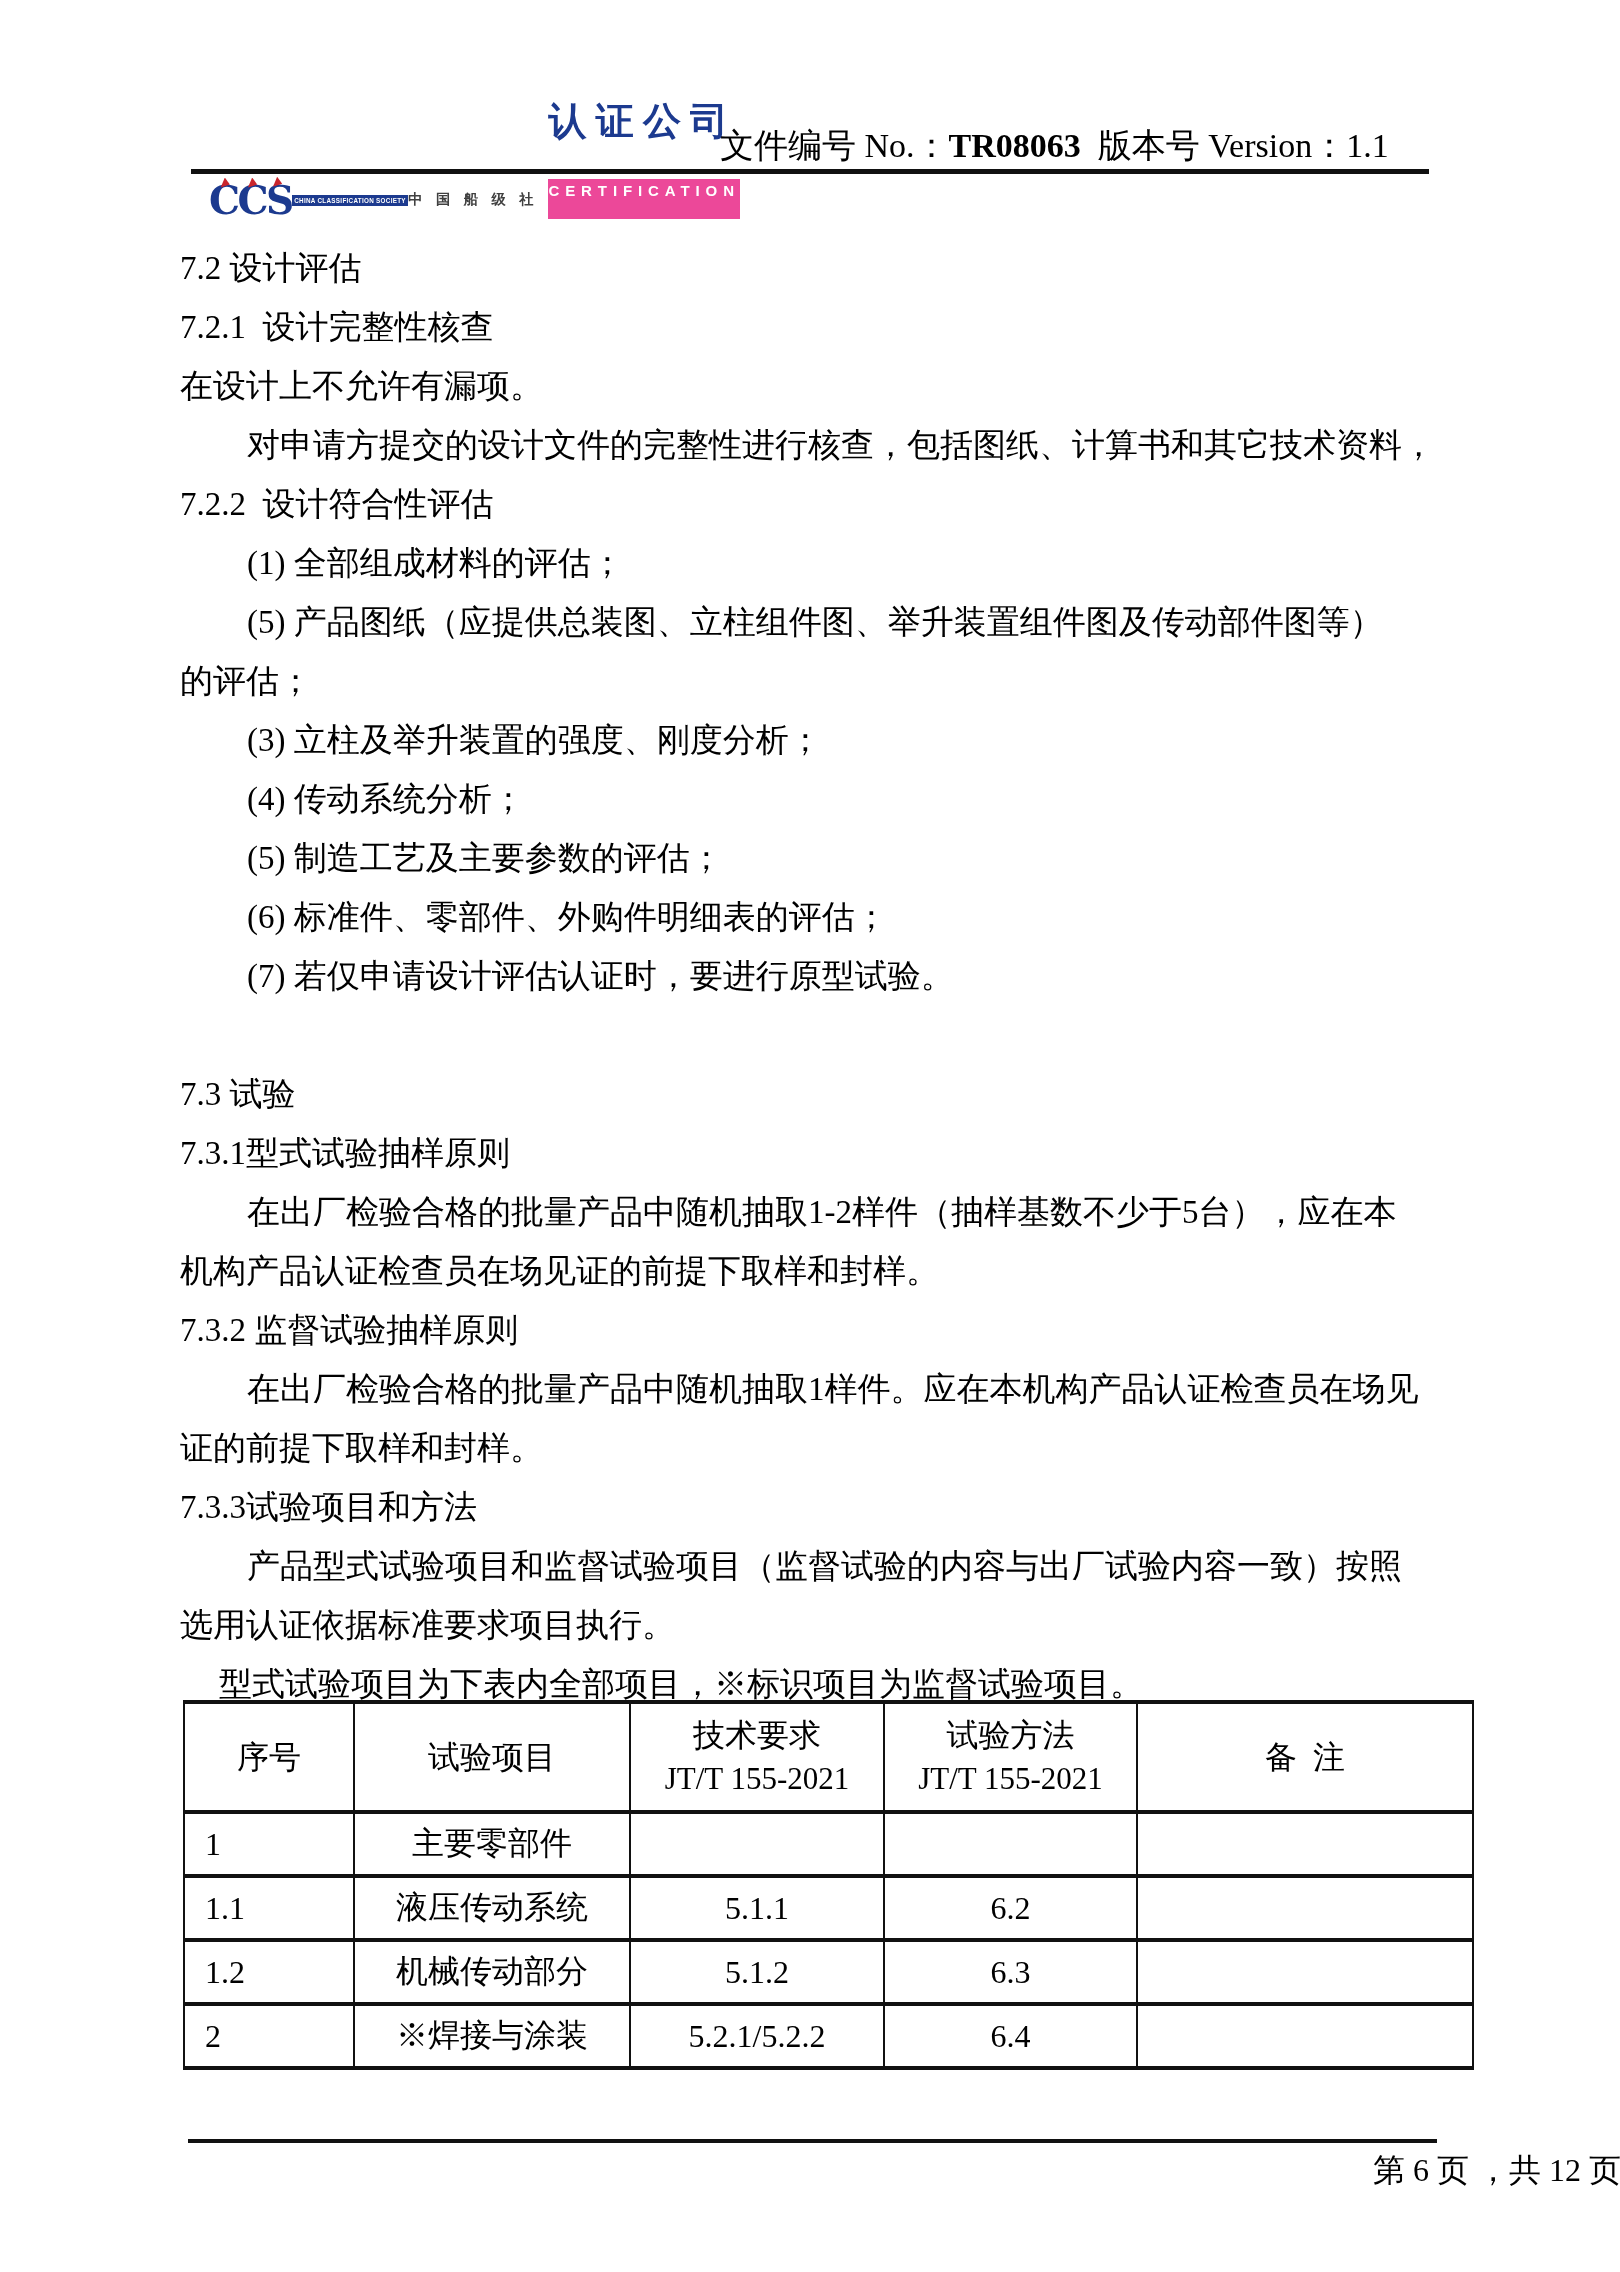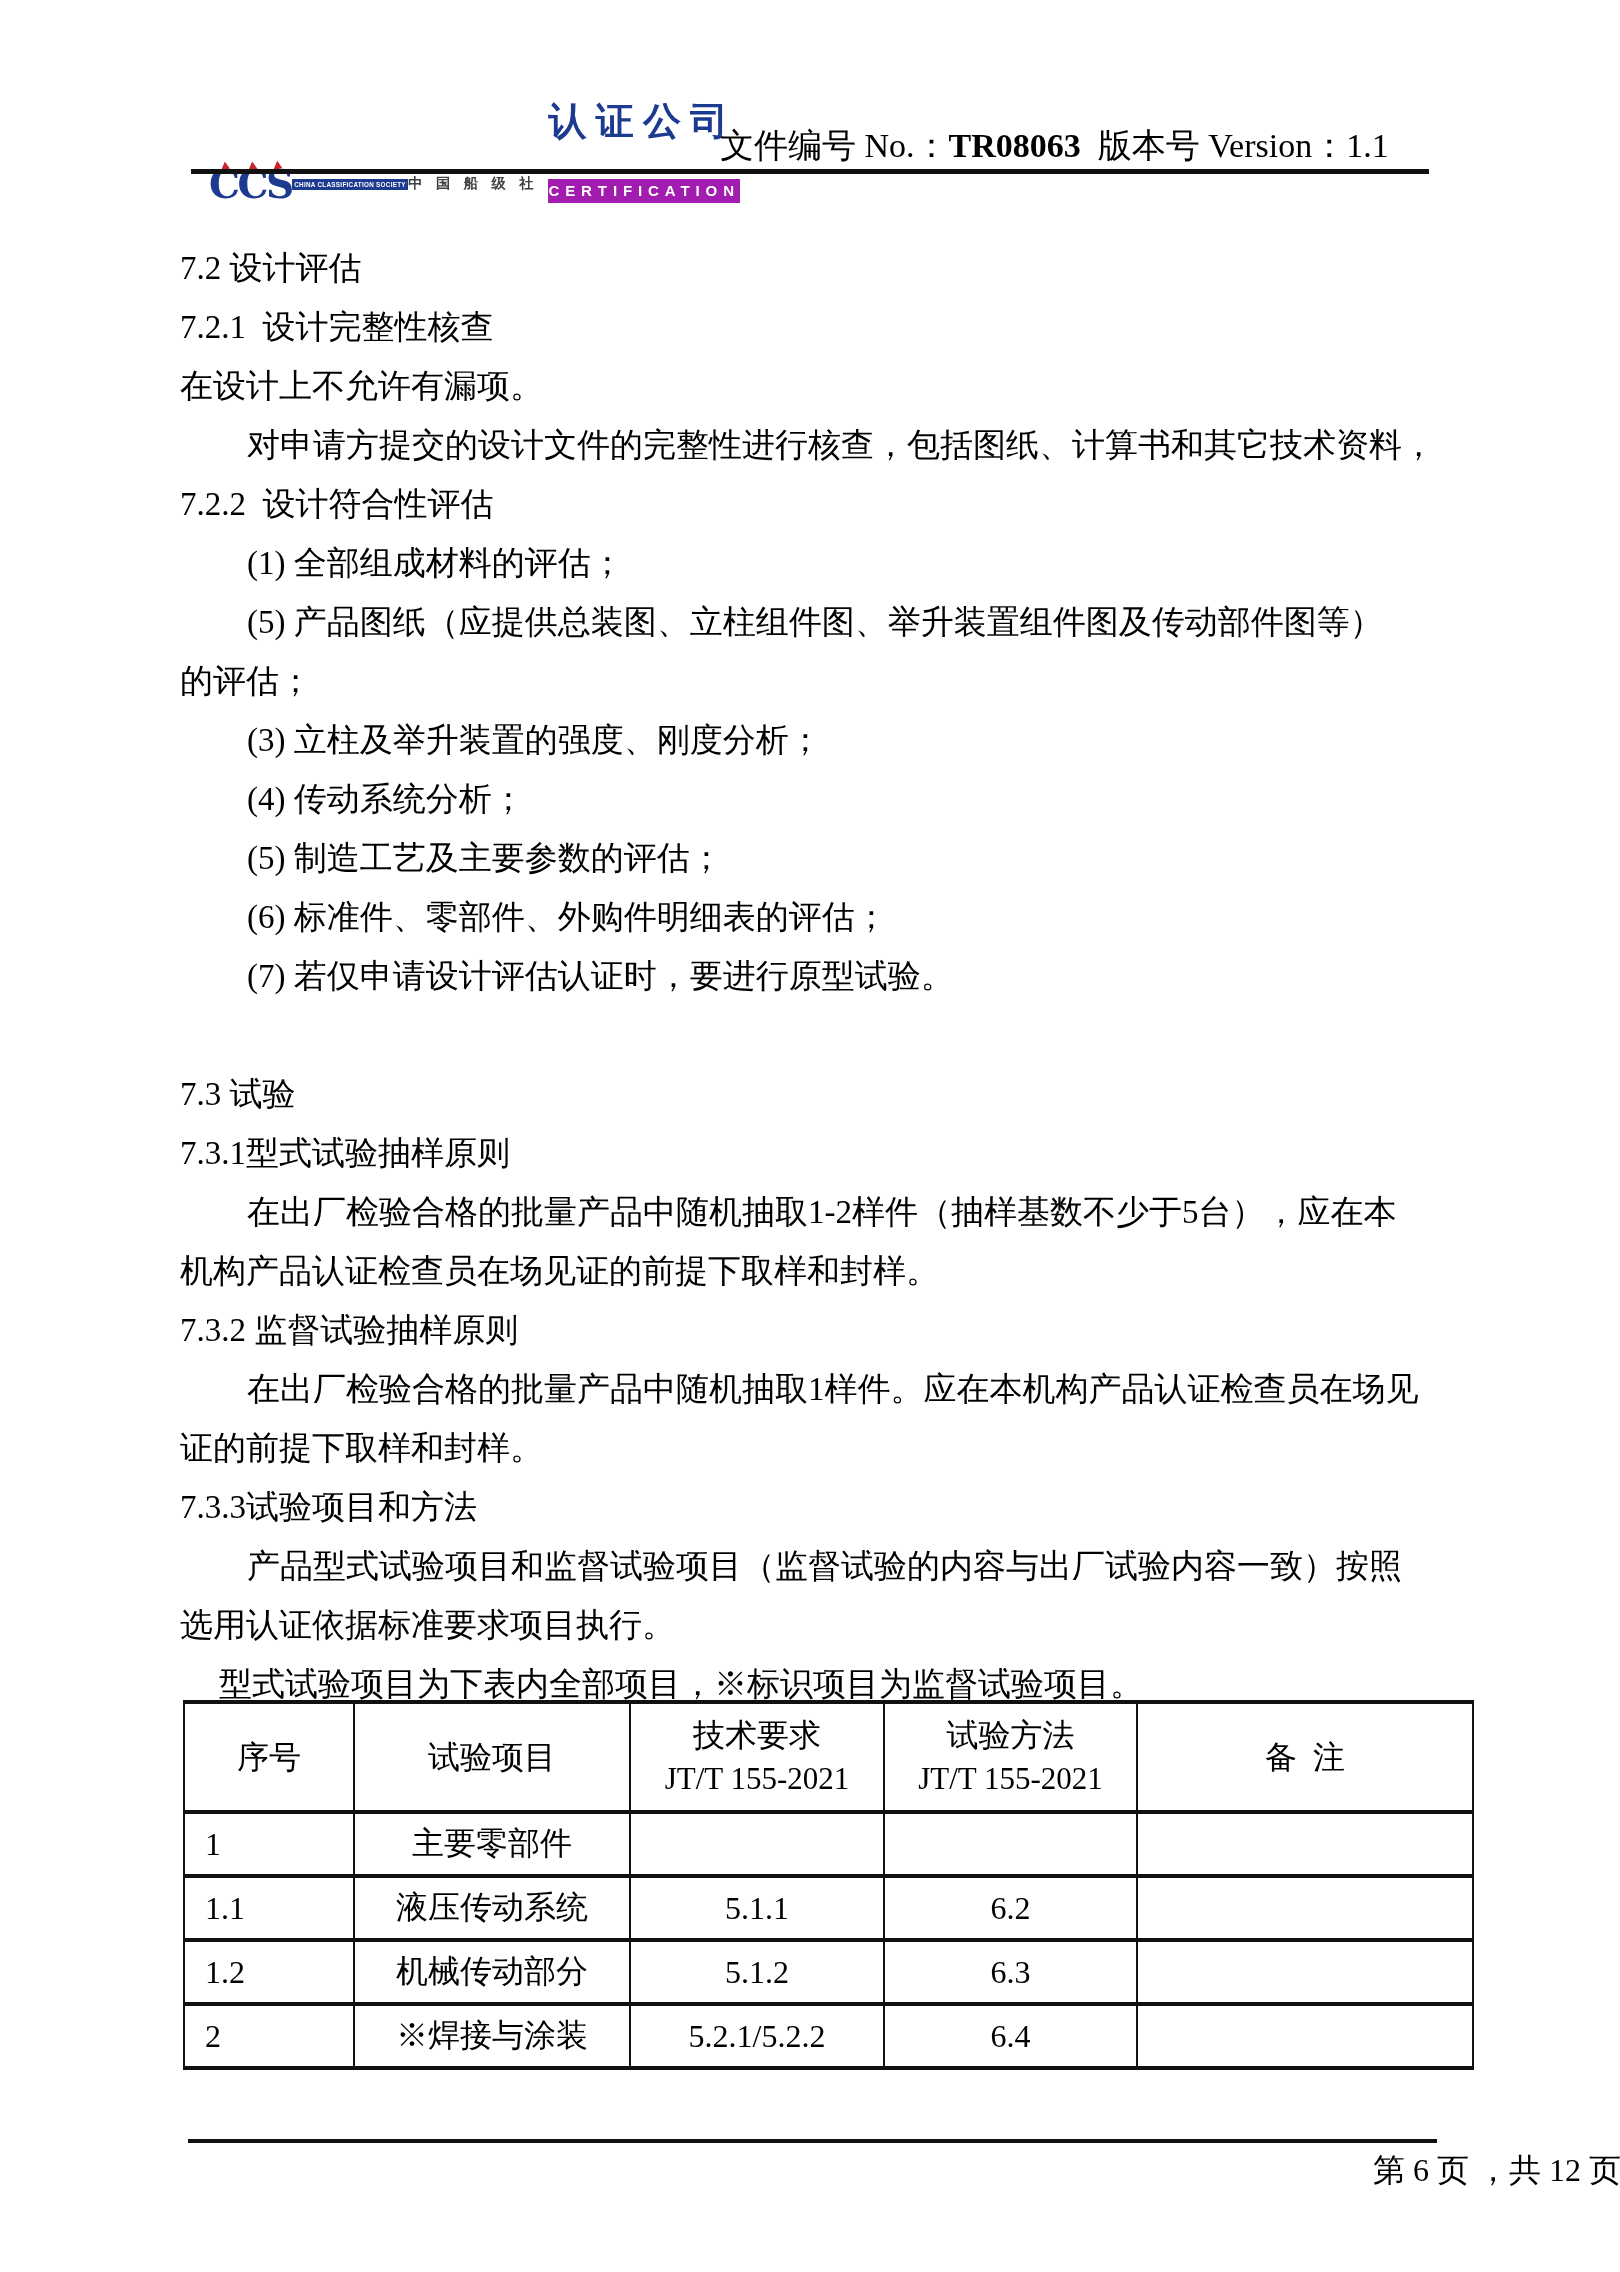--- a/index.html
+++ b/index.html
@@ -66,29 +66,29 @@
   .cn-company {
     color: #1c3a8f;
     font-weight: bold;
     font-size: 38px;
     line-height: 39px;
     letter-spacing: 9.2px;
     white-space: nowrap;
   }
   .cert-bar {
     margin-top: 1.7px;
-    background: #a21caf;
+    background: #ec4899;
     color: #ffffff;
     font-family: "Liberation Sans", sans-serif;
     font-weight: bold;
     font-size: 15px;
     letter-spacing: 5.9px;
     text-align: left;
     line-height: 24px;
-    height: 24px;
+    height: 40px;
     white-space: nowrap;
   }
 
   .doc-info {
     position: absolute;
     left: 720px;
     top: 126px;
     font-size: 34px;
     line-height: 39px;
     white-space: pre;

